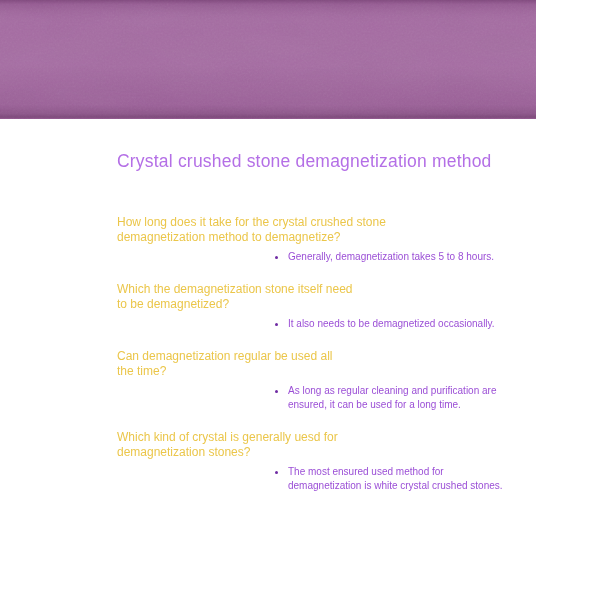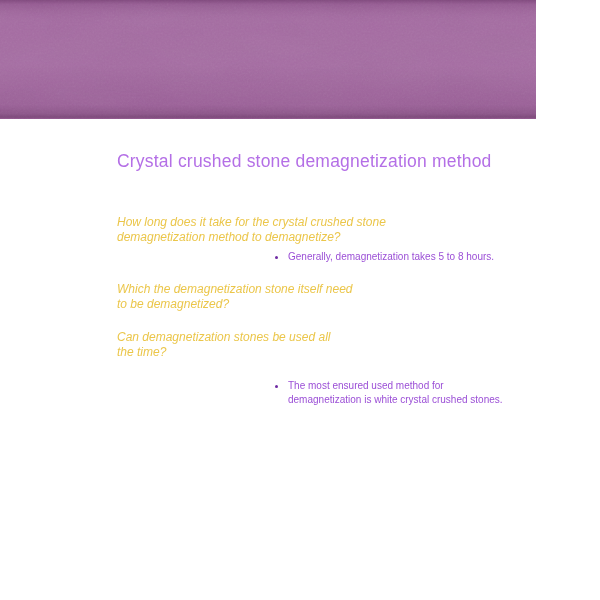--- a/index.html
+++ b/index.html
@@ -40,21 +40,20 @@
   }
   .faq-item { margin-bottom: 18px; }
   .question {
     margin: 0 0 4px 0;
     max-width: 312px;
     font-size: 12px;
     line-height: 15px;
     font-weight: 400;
     color: var(--question-color, #ebc64a);
     white-space: pre-line;
-    font-style: italic;
   }
   .answer-list {
     margin: 0 0 0 157px;
     padding: 0 0 0 14px;
     list-style: disc outside;
   }
   .answer-item {
     font-size: 10px;
     line-height: 14px;
     font-weight: 400;
@@ -116,28 +115,37 @@
 demagnetization method to demagnetize?</p>
         <ul class="answer-list">
           <li class="answer-item">Generally, demagnetization takes 5 to 8 hours.</li>
         </ul>
       </div>
 
 
       <div class="faq-item">
         <p class="question">Which the demagnetization stone itself need
 to be demagnetized?</p>
+        <ul class="answer-list">
+          <li class="answer-item">It also needs to be demagnetized occasionally.</li>
+        </ul>
       </div>
 
       <div class="faq-item">
-        <p class="question">Can demagnetization stones be used all
+        <p class="question">Can demagnetization regular be used all
 the time?</p>
+        <ul class="answer-list">
+          <li class="answer-item">As long as regular cleaning and purification are
+ensured, it can be used for a long time.</li>
+        </ul>
       </div>
 
       <div class="faq-item">
+        <p class="question">Which kind of crystal is generally uesd for
+demagnetization stones?</p>
         <ul class="answer-list">
           <li class="answer-item">The most ensured used method for
 demagnetization is white crystal crushed stones.</li>
         </ul>
       </div>
 
     </div>
   </div>
 </div>
 

